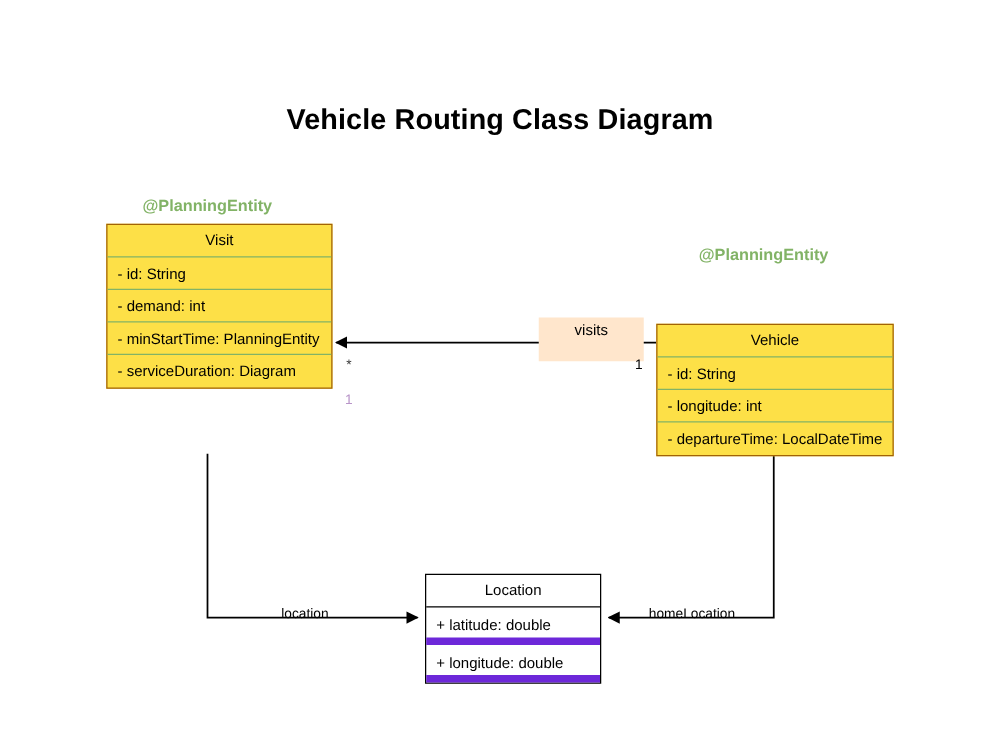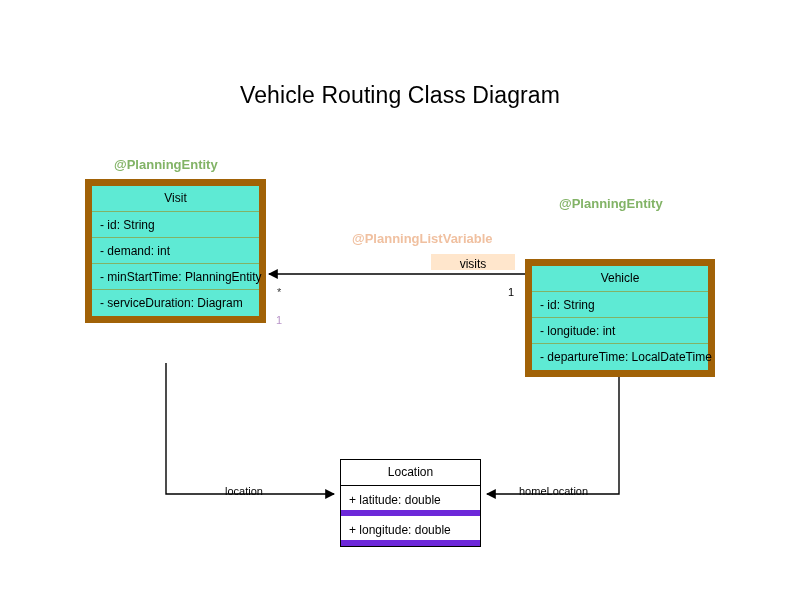--- a/index.html
+++ b/index.html
@@ -23,40 +23,40 @@
   }
 
   
   .diagram-title {
     position: absolute;
     left: 0;
     top: 82px;
     width: 800px;
     text-align: center;
     font-size: 23px;
-    font-weight: normal;
+    font-weight: bold;
     color: #000000;
     letter-spacing: 0.1px;
   }
 
   
   #edges {
     position: absolute;
     left: 0; top: 0;
     width: 800px;
     height: 600px;
     pointer-events: none;
   }
 
   
   .uml-class {
     position: absolute;
     box-sizing: border-box;
-    border: 7px solid #a16207;
-    background: #5eead4;
+    border: 1px solid #a16207;
+    background: #fde047;
   }
   .uml-class.plain {
     border: 1px solid #000000;
     background: #ffffff;
   }
   .uml-header {
     box-sizing: border-box;
     text-align: center;
     font-size: 12px;
     color: #000000;
@@ -107,21 +107,21 @@
     white-space: nowrap;
   }
   .chip {
     position: absolute;
     box-sizing: border-box;
     background: #ffe6cc;
     font-size: 12px;
     color: #000000;
     text-align: center;
     line-height: 20px;
-    height: 16px;
+    height: 35px;
   }
 </style>
 </head>
 <body>
 
 <div id="canvas">
 
   <div class="diagram-title">Vehicle Routing Class Diagram</div>
 
   <svg id="edges" viewBox="0 0 800 600" width="800" height="600">
@@ -165,21 +165,20 @@
     <div class="uml-attr">- longitude: int</div>
     <div class="uml-attr last">- departureTime: LocalDateTime</div>
   </div>
 
   <div class="uml-class plain" style="left:340px; top:459px; width:141px;">
     <div class="uml-header">Location</div>
     <div class="uml-attr">+ latitude: double</div>
     <div class="uml-attr last">+ longitude: double</div>
   </div>
 
-  <div class="stereotype" style="left:352px; top:231px; color:#f0c0a0;">@PlanningListVariable</div>
 
   <div class="chip" style="left:431px; top:254px; width:84px;">visits</div>
 
   <div class="mult-label" style="left:277px; top:286px; color:#3b3b3b;">*</div>
 
   <div class="mult-label" style="left:276px; top:314px; color:#b894c8;">1</div>
 
   <div class="mult-label" style="left:508px; top:286px; color:#000000;">1</div>
 
   <div class="edge-label" style="left:225px; top:485px;">location</div>

